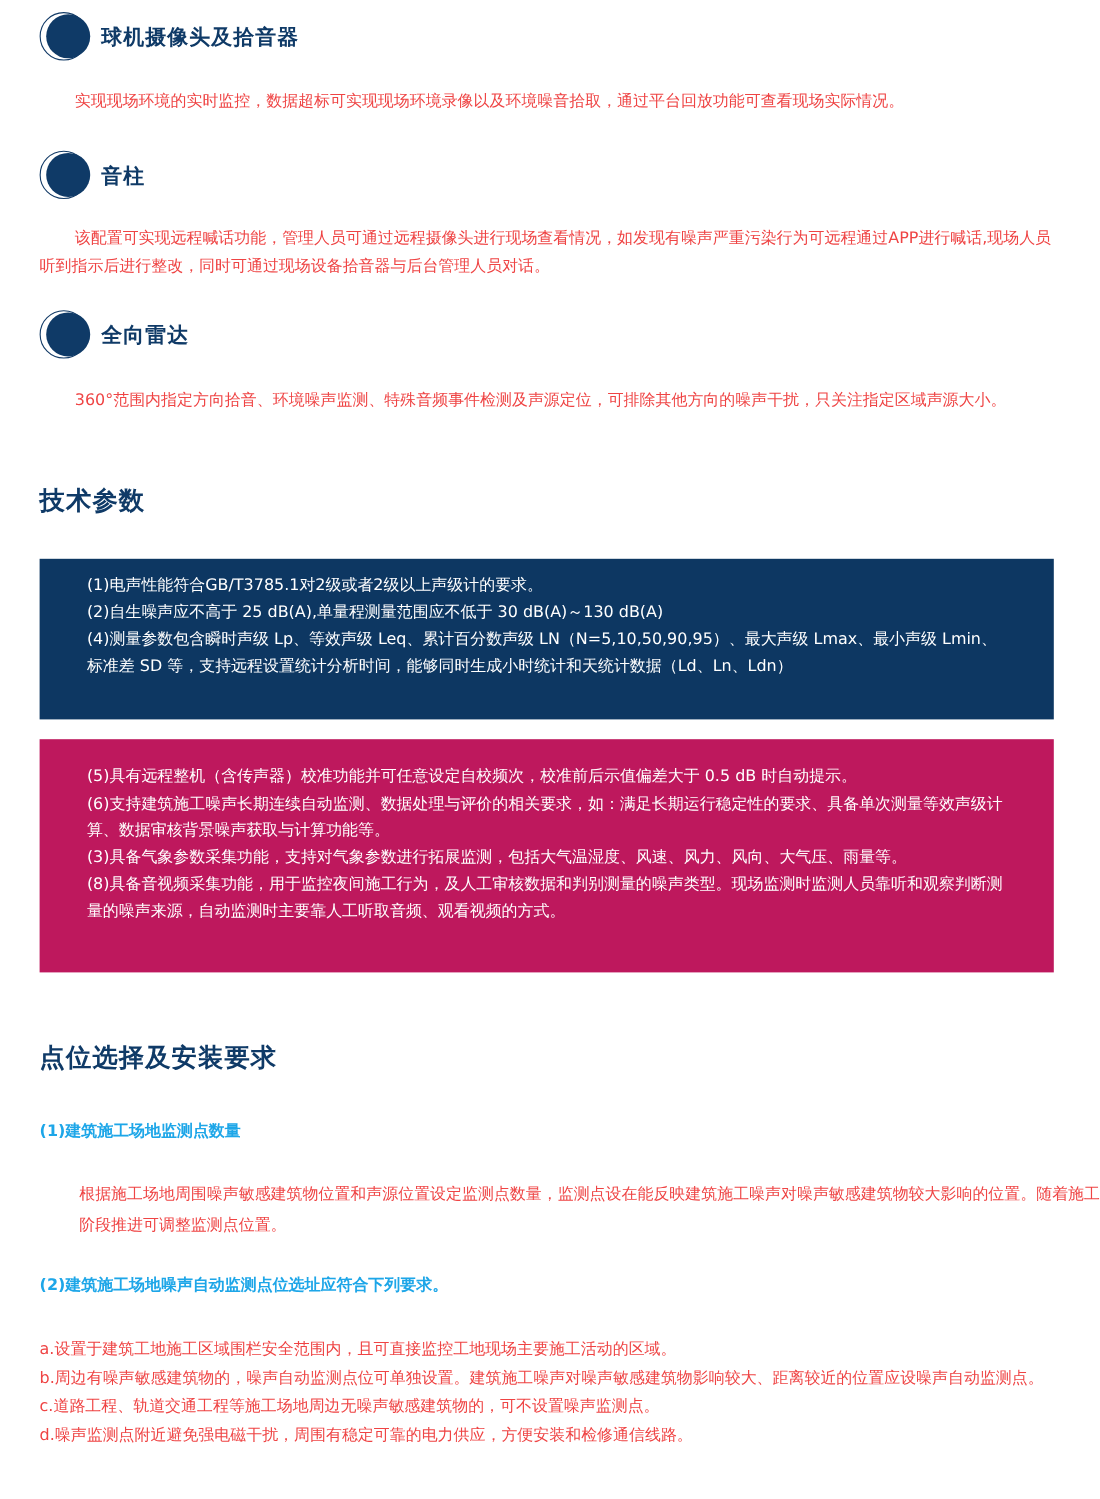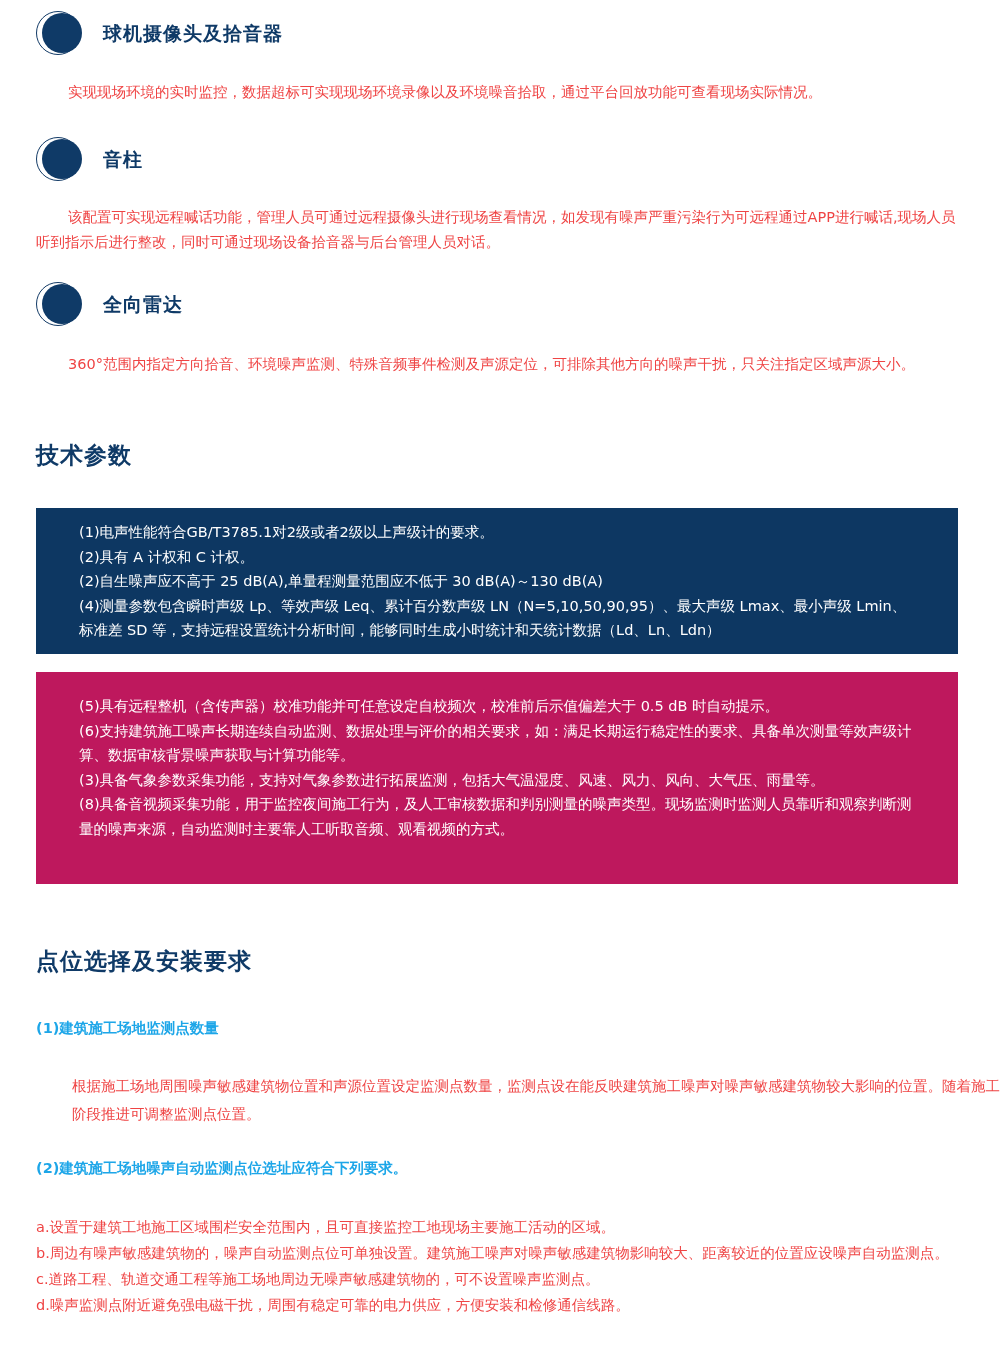--- a/index.html
+++ b/index.html
@@ -4,21 +4,21 @@
 <style>
   html, body { margin: 0; padding: 0; background: #ffffff; }
   body { width: 1000px; height: 1363px; position: relative; overflow: hidden;
          font-family: "DejaVu Sans", "Liberation Sans", sans-serif; color: #333333; }
   .feature-head { position: absolute; left: 36px; height: 44px; display: flex; align-items: center; }
   .ring-icon { position: relative; width: 46px; height: 46px; }
   .ring-icon .outer { position: absolute; left: 0; top: 0; width: 44px; height: 44px; border-radius: 50%;
         border: 1.5px solid #123a66; box-sizing: border-box; }
   .ring-icon .inner { position: absolute; left: 6px; top: 2px; width: 40px; height: 40px; border-radius: 50%;
         background: #0f3a67; }
-  .feature-title { margin-left: 21px; font-size: 19px; font-weight: bold; color: #0f3a67; letter-spacing: 1px; }
+  .feature-title { margin-left: 10px; font-size: 19px; font-weight: bold; color: #0f3a67; letter-spacing: 1px; }
   .para { position: absolute; left: 36px; width: 930px; font-size: 14.5px; line-height: 25px; color: #ef4444; }
   .indent { text-indent: 32px; }
   .section-title { position: absolute; left: 36px; font-size: 23px; font-weight: bold; color: #0f3a67; letter-spacing: 1px; }
   .panel { position: absolute; left: 36px; width: 922px; box-sizing: border-box; padding: 12px 43px; color: #ffffff;
            font-size: 14.5px; line-height: 24.5px; }
   .panel-dark { top: 508px; height: 146px; background: #0d3762; }
   .panel-light { top: 672px; height: 212px; background: #be185d; padding-top: 22px; }
   .panel p { margin: 0; }
   .sub-title { position: absolute; left: 36px; font-size: 14.5px; font-weight: bold; color: #1da6e8; }
   .list p { margin: 0; }
@@ -50,21 +50,20 @@
       <div class="inner"></div>
     </div>
   <span class="feature-title">全向雷达</span>
 </div>
 <div class="para indent" style="top:352px;">360°范围内指定方向拾音、环境噪声监测、特殊音频事件检测及声源定位，可排除其他方向的噪声干扰，只关注指定区域声源大小。</div>
 
 <div class="section-title" style="top:440px;">技术参数</div>
 
 <div class="panel panel-dark">
   <p>(1)电声性能符合GB/T3785.1对2级或者2级以上声级计的要求。</p>
-  <p>(2)具有 A 计权和 C 计权。</p>
   <p>(2)自生噪声应不高于 25 dB(A),单量程测量范围应不低于 30 dB(A)～130 dB(A)</p>
   <p>(4)测量参数包含瞬时声级 Lp、等效声级 Leq、累计百分数声级 LN（N=5,10,50,90,95）、最大声级 Lmax、最小声级 Lmin、标准差 SD 等，支持远程设置统计分析时间，能够同时生成小时统计和天统计数据（Ld、Ln、Ldn）</p>
 </div>
 
 <div class="panel panel-light">
   <p>(5)具有远程整机（含传声器）校准功能并可任意设定自校频次，校准前后示值偏差大于 0.5 dB 时自动提示。</p>
   <p>(6)支持建筑施工噪声长期连续自动监测、数据处理与评价的相关要求，如：满足长期运行稳定性的要求、具备单次测量等效声级计算、数据审核背景噪声获取与计算功能等。</p>
   <p>(3)具备气象参数采集功能，支持对气象参数进行拓展监测，包括大气温湿度、风速、风力、风向、大气压、雨量等。</p>
   <p>(8)具备音视频采集功能，用于监控夜间施工行为，及人工审核数据和判别测量的噪声类型。现场监测时监测人员靠听和观察判断测量的噪声来源，自动监测时主要靠人工听取音频、观看视频的方式。</p>
 </div>

